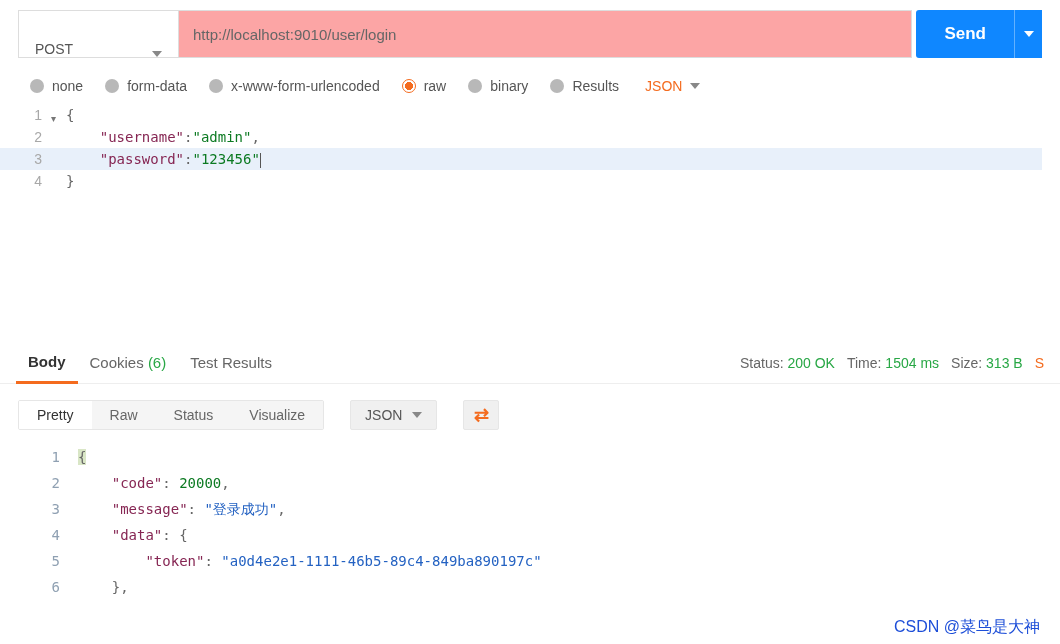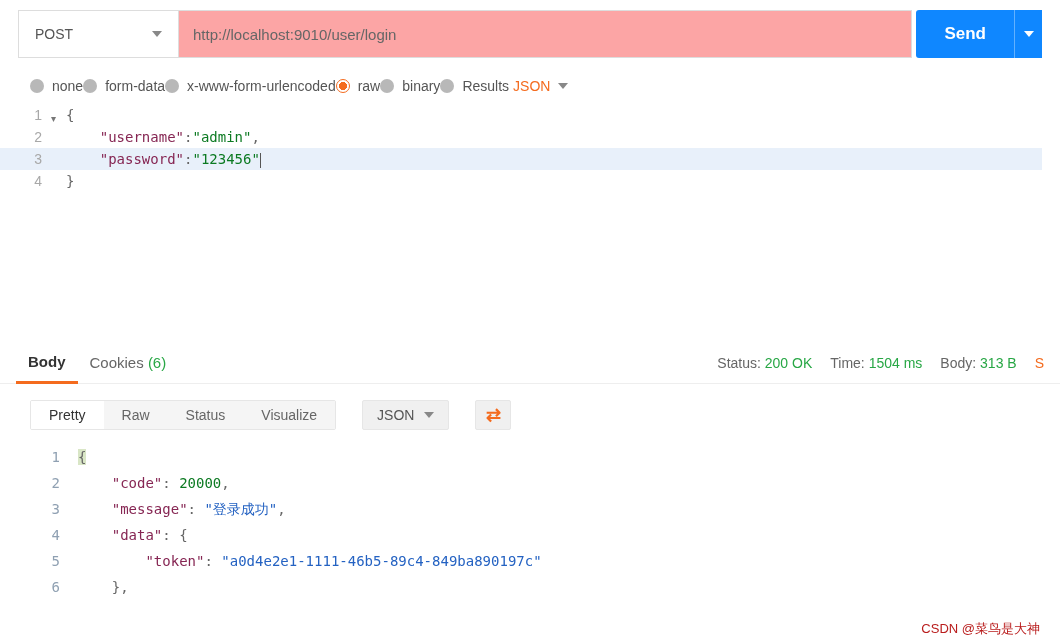--- a/index.html
+++ b/index.html
@@ -1,27 +1,27 @@
 <!DOCTYPE html>
 <html><head>
 <meta charset="utf-8">
 <style>
   * { box-sizing: border-box; margin: 0; padding: 0; }
   body { font-family: -apple-system, "Segoe UI", Arial, sans-serif; font-size: 14px; color: #555; background: #fff; width: 1060px; }
   
   
   .request-bar { display: flex; gap: 0; padding: 10px 18px 10px 18px; align-items: stretch; }
-  .method-select { width: 160px; height: 48px; border: 1px solid #ddd; display: flex; align-items: center; padding: 0 16px; justify-content: space-between; color: #555; font-size: 14px; border-right: none; }
+  .method-select { width: 160px; height: 48px; border: 1px solid #ddd; display: flex; align-items: flex-end; padding: 0 16px; justify-content: space-between; color: #555; font-size: 14px; border-right: none; }
   .url-input { flex: 1; height: 48px; border: 1px solid #ddd; padding: 0 14px; font-size: 15px; color: #666; display: flex; align-items: center; background: #fca5a5; }
   .send-group { display: flex; margin-left: 4px; }
   .send-btn { background: #0f87ff; color: #fff; border: none; height: 48px; padding: 0 28px; font-size: 17px; font-weight: 600; border-radius: 3px 0 0 3px; }
   .send-drop { background: #0f87ff; color: #fff; border: none; border-left: 1px solid rgba(255,255,255,0.35); height: 48px; width: 28px; display:flex; align-items:center; justify-content:center; }
   
   
-  .body-types { display: flex; align-items: center; padding: 10px 30px 10px 30px; font-size: 14px; color: #555; }
+  .body-types { display: flex; align-items: center; gap: 22px; padding: 10px 30px 10px 30px; font-size: 14px; color: #555; }
   .radio { display: inline-flex; align-items: center; gap: 8px; }
   
   .radio .circle { width: 14px; height: 14px; border-radius: 50%; background: #b8b8b8; display:inline-block; }
   .radio.selected .circle { background: radial-gradient(circle, #f46b1e 0 45%, #fff 46% 100%); border: 1px solid #f46b1e; }
   .format-select { color: #f46b1e; display: inline-flex; align-items: center; gap: 8px; margin-left: 4px; }
   .chev-down { display:inline-block; width:0; height:0; border-left:5px solid transparent; border-right:5px solid transparent; border-top:6px solid #888; }
   
   
   .editor { padding: 0 18px 0 0; font-family: Consolas, Monaco, monospace; font-size: 14px; line-height: 22px; }
   .editor-line { display: flex; }
@@ -34,47 +34,47 @@
   .str { color: #0c7a22; }
   .punct { color: #666; }
   .cursor-bar { display:inline-block; width:1px; height:15px; background:#555; vertical-align:middle; }
   .editor-spacer { height: 150px; }
   
   
   .resp-tabs { display: flex; align-items: center; border-bottom: 1px solid #eee; padding: 0 16px; height: 42px; }
   .resp-tabs .tab { padding: 0 12px; height: 42px; display:flex; align-items:center; color:#666; font-size:15px; }
   .resp-tabs .tab.active { color: #333; border-bottom: 3px solid #f46b1e; font-weight: 700; }
   .count-g { color: #28a745; }
-  .resp-meta { margin-left: auto; display: flex; gap: 18px; font-size: 14px; color: #666; }
+  .resp-meta { margin-left: auto; display: flex; gap: 12px; font-size: 14px; color: #666; }
   .resp-meta .val { color: #28a745; }
   .resp-meta .ex { color: #f46b1e; }
   
   
-  .resp-sub { display: flex; align-items: center; padding: 16px 18px 10px 30px; gap: 26px; }
+  .resp-sub { display: flex; align-items: center; padding: 16px 18px 10px 18px; gap: 26px; }
   .resp-sub .subtab { color: #666; font-size: 14px; padding: 4px 8px; }
   .resp-sub .subtab.active { color: #333; background: #fff; }
   .resp-sub .selector { background: #f0f0f0; padding: 6px 14px; display:flex; align-items:center; gap:10px; color:#555; border:1px solid #e6e6e6; border-radius:2px; }
   .resp-sub .wrap-icon { background: #f0f0f0; width: 36px; height: 30px; display:flex; align-items:center; justify-content:center; color:#f46b1e; font-size:18px; border:1px solid #e6e6e6; border-radius:2px; font-weight:bold; }
   .resp-sub .group1 { display:flex; border:1px solid #e6e6e6; border-radius:2px; overflow:hidden; }
   .resp-sub .group1 .subtab { padding: 6px 18px; }
   .resp-sub .group1 .subtab.active { background:#fff; }
   .resp-sub .group1 .subtab:not(.active){ background:#f5f5f5; }
   
   
   .resp-editor { padding: 4px 18px 0 18px; font-family: Consolas, Monaco, monospace; font-size: 14px; line-height: 26px; }
   .resp-line { display: flex; }
   .resp-gutter { width: 60px; text-align: right; padding-right: 18px; color: #8fa0b2; user-select:none; }
   .resp-code { white-space: pre; }
   .rk { color: #862653; }
   .rn { color: #0c7a22; }
   .rs { color: #2462c2; }
   .rp { color: #666; }
   .hl-bracket { background: #d9e6c6; }
   
-  .watermark { position: fixed; right: 20px; bottom: 6px; color: #b91c1c; font-size: 13px; font-family: Arial, sans-serif; }
+  .watermark { position: fixed; right: 20px; bottom: 6px; color: #1d4ed8; font-size: 16px; font-family: Arial, sans-serif; }
 </style>
 </head>
 <body>
 
 <div class="request-bar">
   <div class="method-select">
     <span>POST</span>
     <span class="chev-down"></span>
   </div>
   <div class="url-input">
@@ -135,24 +135,25 @@
   <div class="editor-line">
     <div class="gutter"><span>4</span></div>
     <div class="code"><span class="brace">}</span></div>
   </div>
 </div>
 <div class="editor-spacer"></div>
 
 <div class="resp-tabs">
   <div class="tab active">Body</div>
   <div class="tab"><span>Cookies</span>&nbsp;<span class="count-g">(6)</span></div>
+  <div class="tab">Test Results</div>
   <div class="resp-meta">
     <span><span>Status:</span> <span class="val">200 OK</span></span>
     <span><span>Time:</span> <span class="val">1504 ms</span></span>
-    <span><span>Body:</span> <span class="val">313 B</span></span>
+    <span><span>Size:</span> <span class="val">313 B</span></span>
     <span class="ex">S</span>
   </div>
 </div>
 
 <div class="resp-sub">
   <div class="group1">
     <div class="subtab active">Pretty</div>
     <div class="subtab">Raw</div>
     <div class="subtab">Status</div>
     <div class="subtab">Visualize</div>

